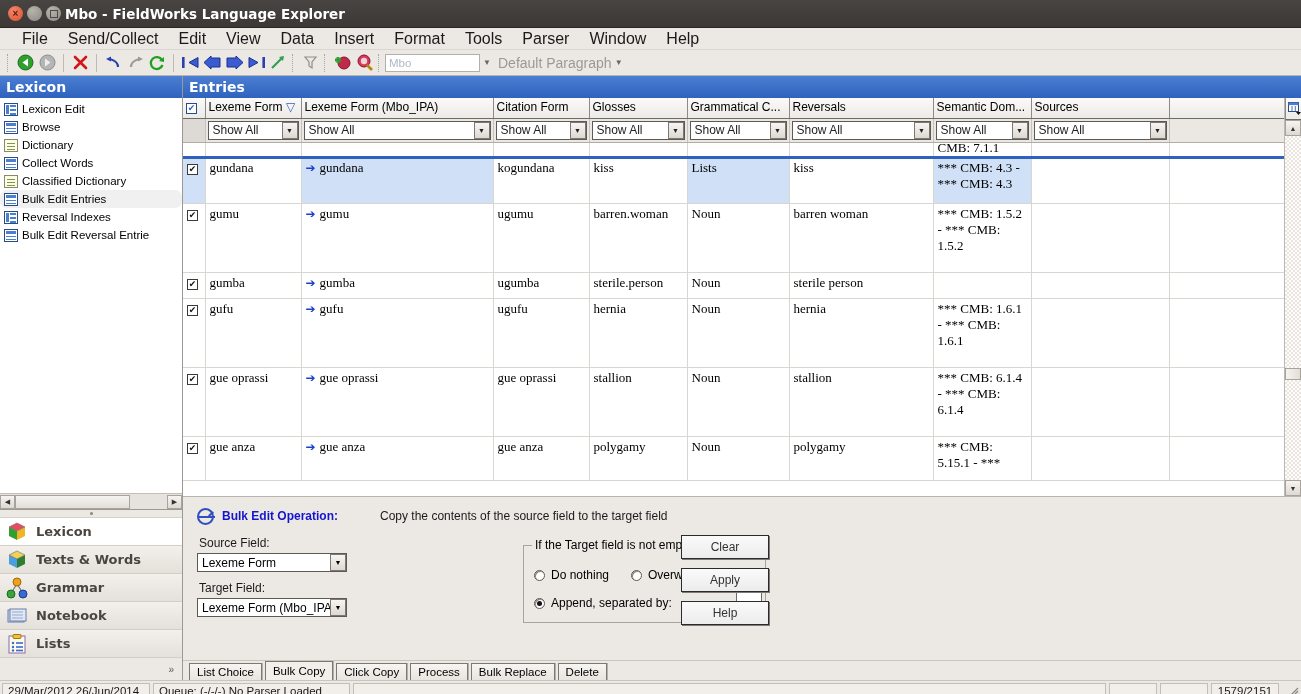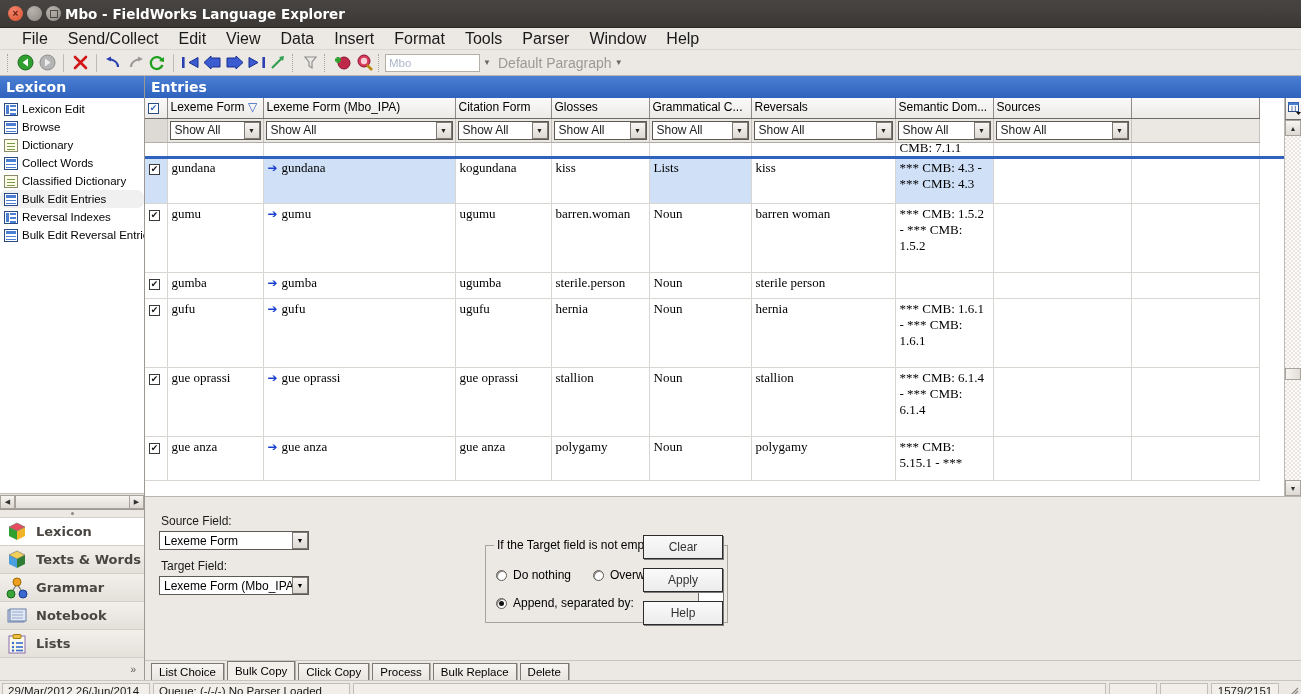--- a/index.html
+++ b/index.html
@@ -37,21 +37,21 @@
            justify-content:center; font-size:14px; line-height:1; }
   .combo-ro { width:95px; height:18px; background:#fff; border:1px solid #b4afa9;
               color:#aeb8c9; font-size:11.5px; padding:1px 3px; display:flex;
               align-items:center; }
   .combo-arrow { width:14px; height:18px; display:flex; align-items:center;
                  justify-content:center; font-size:8px; color:#666; }
   .style-combo { color:#9d9892; font-size:14px; padding-left:4px; }
   
   #main { display:flex; height:604px; }
   
-  #leftpane { width:145px; display:flex; flex-direction:column;
+  #leftpane { width:183px; display:flex; flex-direction:column;
               border-right:1px solid #9d9992; background:#000000; }
   #lex-header { height:22px; background:linear-gradient(#4a7fd4,#2f62bd);
                 color:#fff; font-weight:bold; font-size:14px;
                 padding-left:6px; display:flex; align-items:center;
                 font-family:"DejaVu Sans", sans-serif; }
   #lex-list { flex:1; background:#fff; padding-top:2px; overflow:hidden; }
   .lexitem { height:18px; display:flex; align-items:center; padding-left:4px;
              font-size:11.5px; white-space:nowrap; }
   .lexitem.sel { background:#f0f0f0;border-radius:7px; }
   .licon { width:14px; height:13px; margin-right:4px; flex:none;
@@ -169,21 +169,21 @@
   #groupbox-title { position:absolute; left:8px; top:-8px; background:#ece9e4;
                     padding:0 3px; font-size:12px; }
   .radio { width:11px; height:11px; border:1px solid #5d5953; border-radius:50%;
            background:#fff; display:inline-flex; align-items:center;
            justify-content:center; margin-right:6px; flex:none;
            box-shadow: inset 1px 1px 0 #8d8883; }
   .radio .dot { width:5px; height:5px; border-radius:50%; background:#111; }
   .radrow { display:flex; align-items:center; font-size:12px; }
   #sepbox { width:26px; height:30px; background:#fff; border:1px solid #6f6b66;
             font-size:11px; padding:12px 0 0 3px; }
-  .opbtn { position:absolute; width:80px; height:24px;
+  .opbtn { position:absolute; width:88px; height:24px;
            background:linear-gradient(#fafafa,#ececec); border:1px solid #2b2b2b;
            box-shadow:1px 1px 0 #7b7b7b; display:flex; align-items:center;
            justify-content:center; font-size:12px; color:#333; }
   
   #tabrow { height:20px; background:#ece9e4; display:flex; align-items:flex-end;
             padding-left:6px; border-top:1px solid #c9c4be; }
   .btab { height:17px; padding:0 7px; margin-right:3px; font-size:11.5px;
           display:flex; align-items:center; border:1px solid #7d7972;
           border-bottom:none; background:linear-gradient(#f7f5f2,#e8e4df);
           box-shadow:1px 0 0 #b5b0aa; }
@@ -646,20 +646,25 @@
         </div>
         <div class="vbtn">▲</div>
         <div class="vtrack">
           <div class="vthumb" style="top:232px;height:12px"></div>
         </div>
         <div class="vbtn">▼</div>
       </div>
     </div>
 
     <div id="bulkpanel">
+      <div id="beop-row">
+        <span id="beop-icon"></span>
+        <span id="beop-label">Bulk Edit Operation:</span>
+        <span id="beop-desc">Copy the contents of the source field to the target field</span>
+      </div>
 
       <div class="fieldlbl">Source Field:</div>
       <div class="dropdn">
         <span class="lbl">Lexeme Form</span>
         <span class="arrowbox">▼</span>
       </div>
 
       <div class="fieldlbl">Target Field:</div>
       <div class="dropdn">
         <span class="lbl">Lexeme Form (Mbo_IPA</span>

